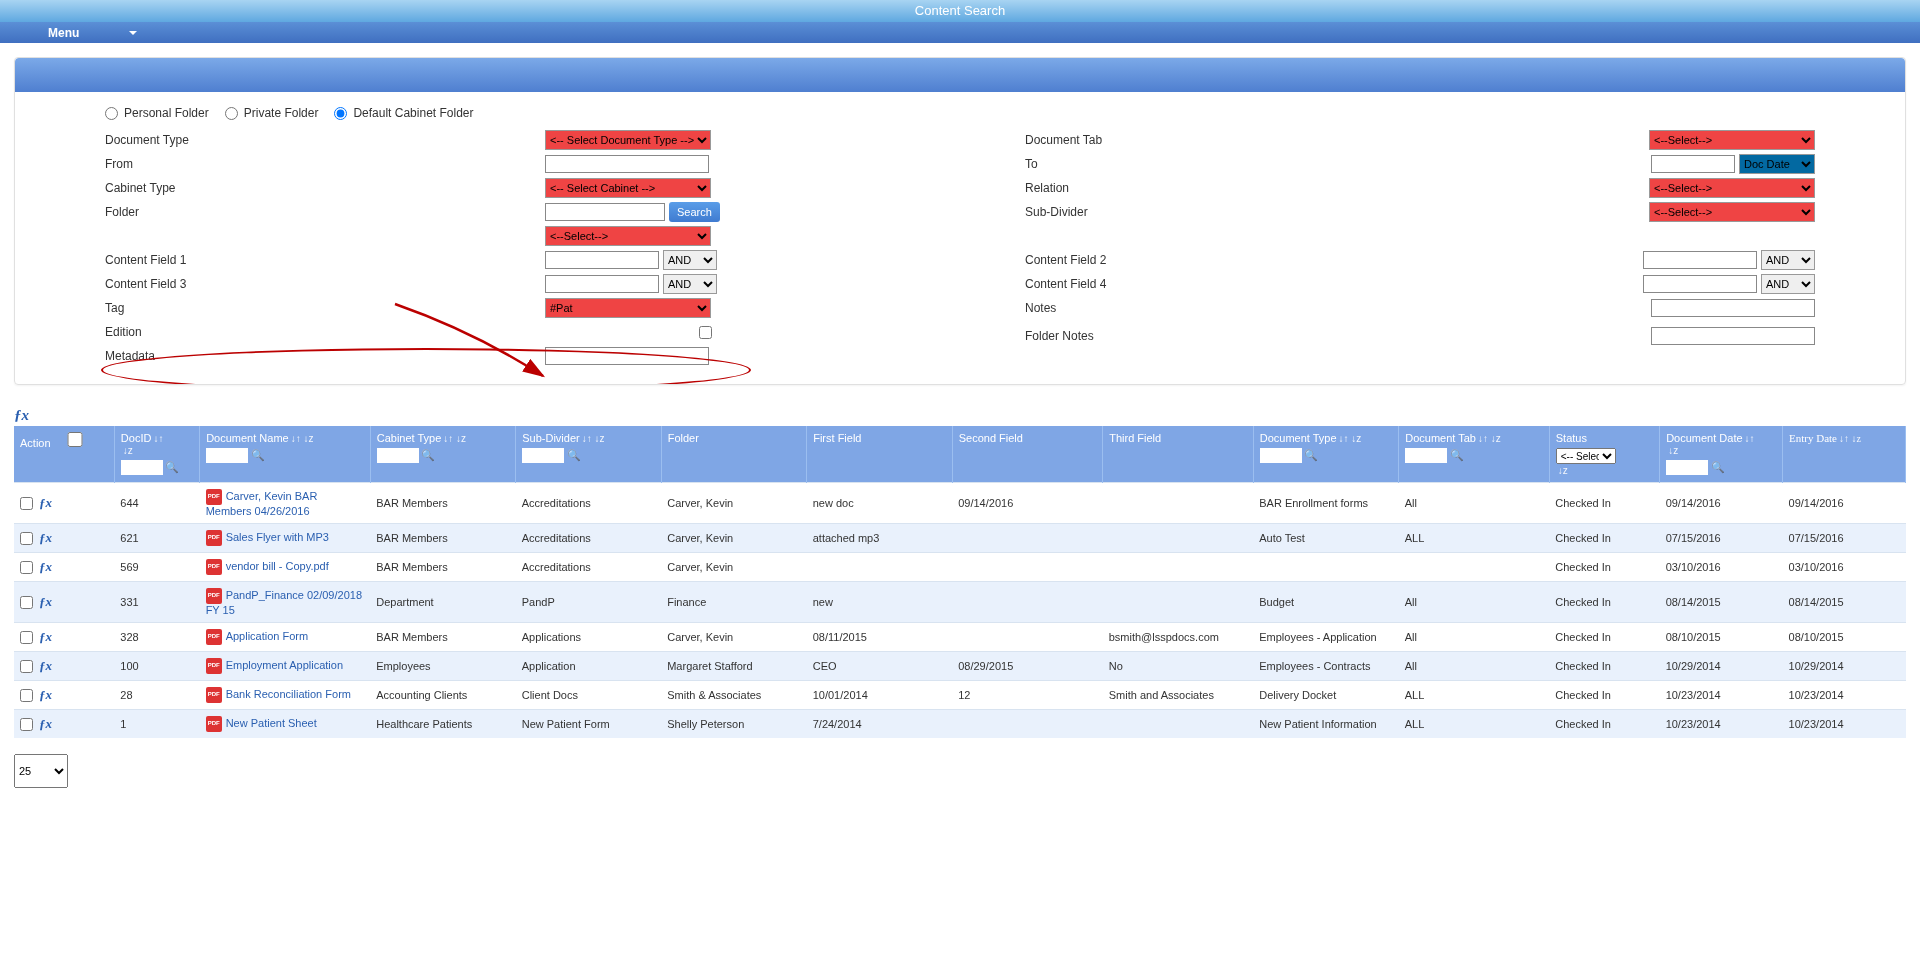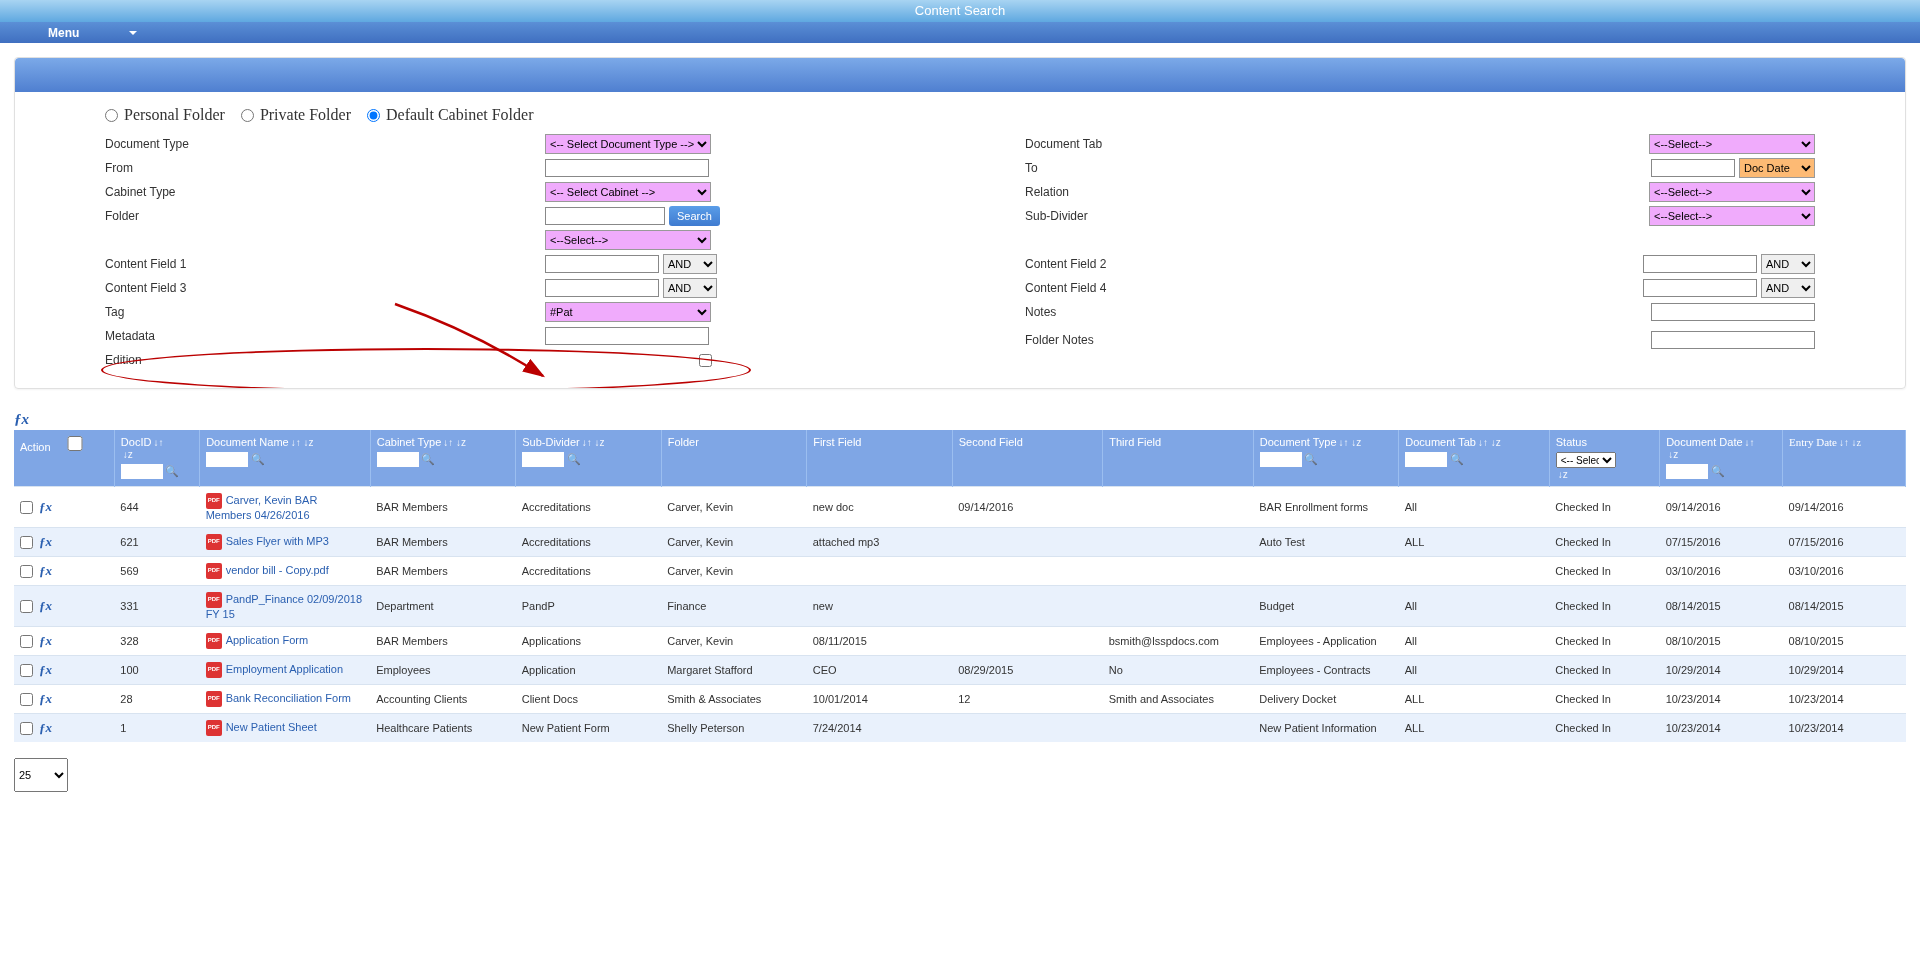--- a/index.html
+++ b/index.html
@@ -27,32 +27,32 @@
   box-shadow: 0 1px 2px rgba(0,0,0,0.05);
 }
 .panel-header {
   height: 34px;
   background: linear-gradient(to bottom, #7ba9e8, #4f7fd0);
   border-radius: 4px 4px 0 0;
 }
 .panel-body { padding: 8px 90px 16px 90px; position: relative; }
 
 .folder-row { display:flex; align-items:center; gap:6px; margin: 6px 0 8px 0; }
-.folder-row label { font-size: 16px; margin-right: 10px; font-family: Liberation Serif, serif; }
+.folder-row label { font-size: 12px; margin-right: 10px; }
 
 .form-grid { display: grid; grid-template-columns: 1fr 1fr; column-gap: 130px; }
 .col { display:flex; flex-direction: column; }
 .row { display:flex; align-items:center; min-height: 24px; }
 .row .lab { width: 150px; font-size: 12px; }
 .row .ctrl { display:flex; gap: 4px; align-items:center; margin-left: 290px; }
 .col-right .row .ctrl { margin-left: auto; }
 
-select.wide { width: 166px; height: 20px; font-size: 11px; border:1px solid #999; background:#f0abfc; }
+select.wide { width: 166px; height: 20px; font-size: 11px; border:1px solid #999; background:#ef4444; }
 select.narrow { width: 54px; height: 20px; font-size: 11px; border:1px solid #999; background:#efefef; }
-select.med { width: 76px; height:20px; font-size:11px; border:1px solid #999; background:#fdba74;}
+select.med { width: 76px; height:20px; font-size:11px; border:1px solid #999; background:#0369a1;}
 input.txt { width: 120px; height: 18px; border: 1px solid #888; padding: 0 3px; font-size:11px; }
 input.txt-wide { width: 164px; height: 18px; border:1px solid #888; padding:0 3px; font-size:11px;}
 input.txt-short { width: 84px; height:18px; border:1px solid #888; padding:0 3px; font-size:11px;}
 input.txt-vwide { width: 114px; height:18px;border:1px solid #888;padding:0 3px;font-size:11px;}
 
 .btn-search-small {
   background: linear-gradient(to bottom,#5a9de8,#3f7bd0); color:#fff;
   border:none; border-radius:3px; height:20px; padding:0 8px; font-size:11px; cursor:pointer;
 }
 .btn-blue {
@@ -189,29 +189,29 @@
               <select class="narrow"><option>AND</option></select>
             </span>
           </div>
           <div class="row">
             <span class="lab">Tag</span>
             <span class="ctrl">
                 <select class="wide"><option>#Pat</option></select>
               </span>
           </div>
           <div class="row">
-            <span class="lab">Metadata</span>
-            <span class="ctrl">
-                <input class="txt-wide" style="">
-              </span>
-          </div>
-          <div class="row">
             <span class="lab">Edition</span>
             <span class="ctrl" style="margin-left:444px;">
                 <input type="checkbox" style="">
+              </span>
+          </div>
+          <div class="row">
+            <span class="lab">Metadata</span>
+            <span class="ctrl">
+                <input class="txt-wide" style="">
               </span>
           </div>
         </div>
 
         <div class="col col-right">
           <div class="row">
             <span class="lab">Document Tab</span>
             <span class="ctrl">
                 <select class="wide"><option>&lt;--Select--&gt;</option></select>
               </span>

